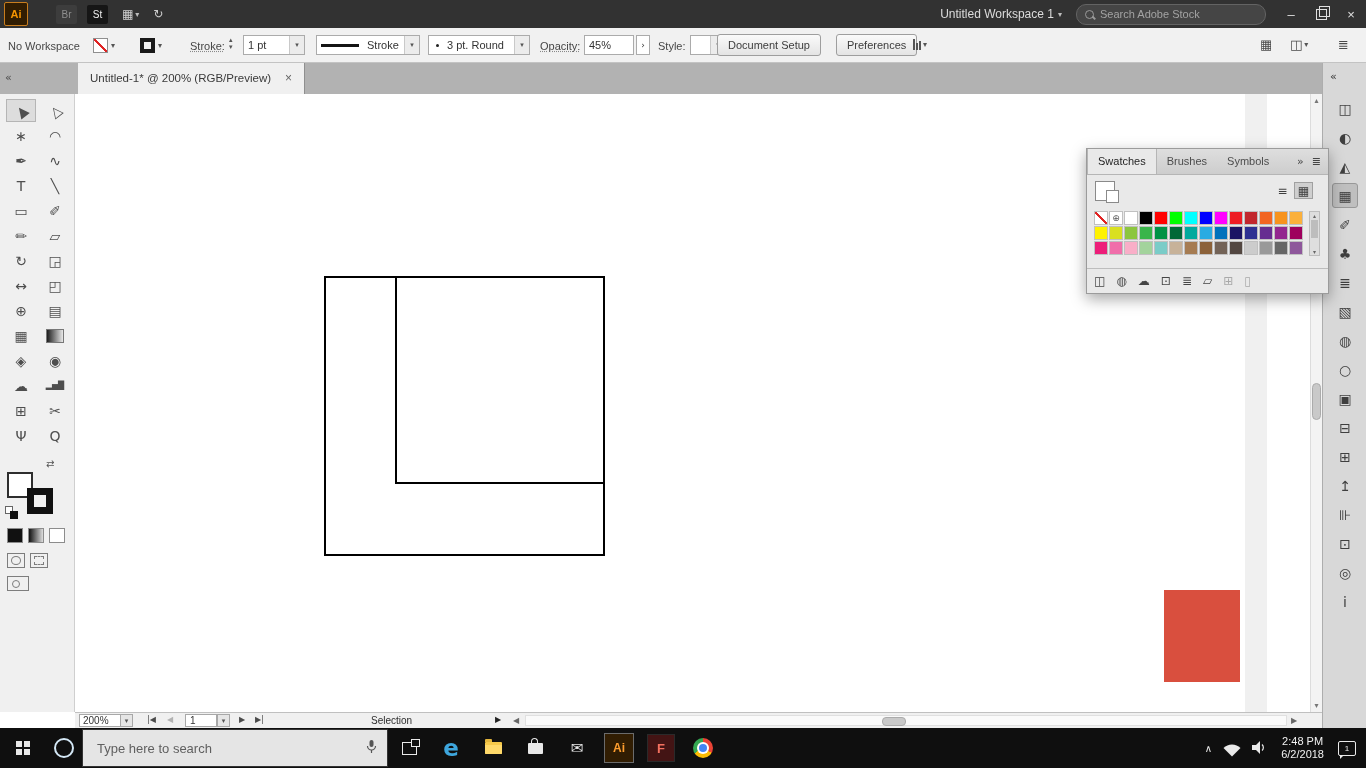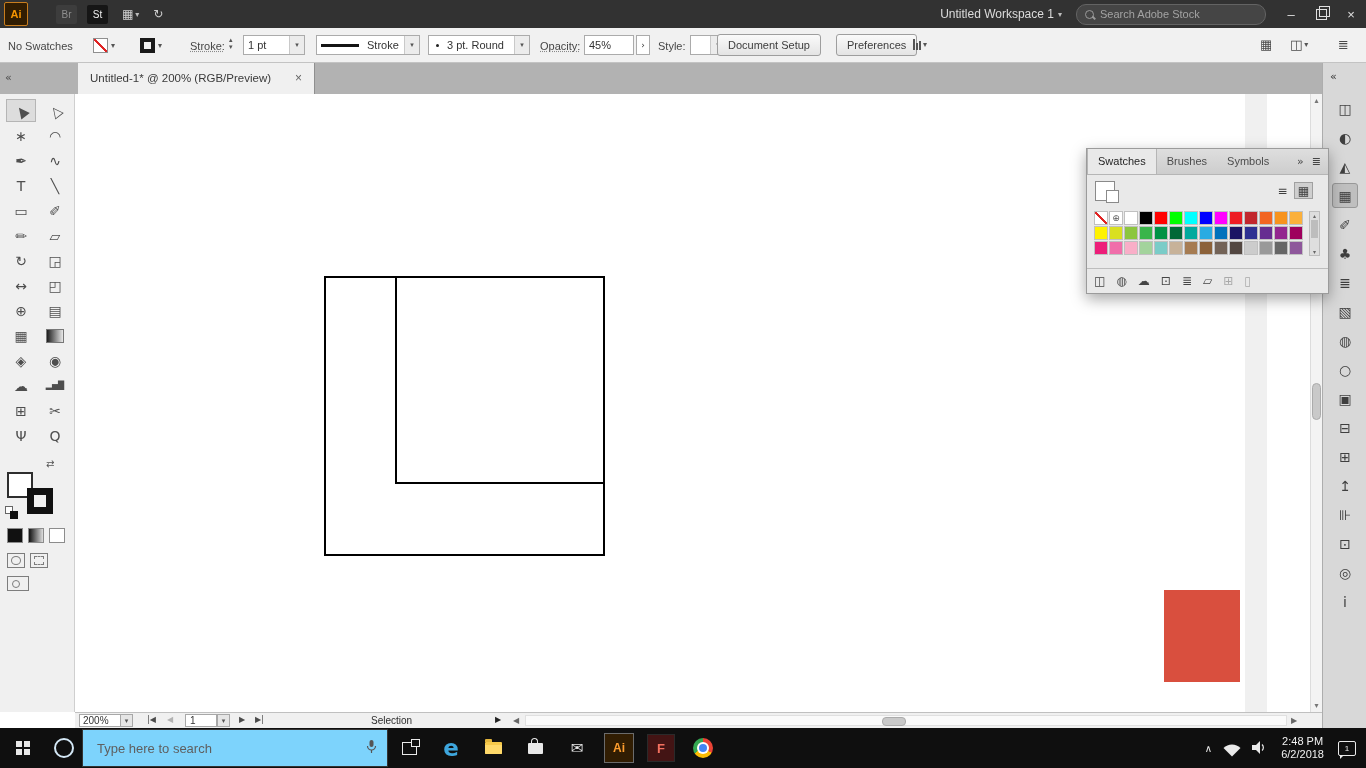--- a/index.html
+++ b/index.html
@@ -51,21 +51,21 @@
           background:linear-gradient(#fafafa,#e4e4e4);font-size:11px;color:#3d3d3d;
           display:flex;align-items:center;box-sizing:border-box}
   .alignico{display:flex;align-items:flex-end;gap:1px;height:11px}
   .alignico i{display:block;width:2px;background:#555}
   .cb-ri{position:absolute;top:9px;font-size:13px;color:#4a4a4a;display:flex;align-items:center;gap:2px}
 
   
   .tabbar{position:absolute;left:0;top:62px;width:1322px;height:32px;background:#b2b2b2;z-index:20}
   .collapse-left{position:absolute;left:5px;top:9px;font-size:11px;color:#4a4a4a}
   .doctab{position:absolute;left:78px;top:0;height:32px;background:#f0f0f0;border-right:1px solid #8f8f8f;
-          display:flex;align-items:center;padding:0 12px;font-size:11.5px;color:#3a3a3a;gap:24px}
+          display:flex;align-items:center;padding:0 12px;font-size:11.5px;color:#3a3a3a;gap:14px}
   .tab-close{color:#666;font-size:12px}
 
   
   .toolbar{position:absolute;left:0;top:94px;width:75px;height:618px;background:#f0f0f0;
            border-right:1px solid #cfcfcf;box-sizing:border-box;z-index:5}
   #tools-grid{position:absolute;left:4px;top:4px;width:68px;display:grid;
               grid-template-columns:34px 34px;grid-auto-rows:25px;justify-items:center;align-items:center}
   .tool{width:30px;height:23px;display:flex;align-items:center;justify-content:center;color:#4e4e4e;box-sizing:border-box}
   .tool.active{background:#ddd;border:1px solid #b5b5b5}
   .tool .g{font-size:14px;line-height:1}
@@ -170,21 +170,21 @@
            display:flex;align-items:center;z-index:40;color:#e8e8e8}
   .tb-cell{height:40px;display:flex;align-items:center;justify-content:center}
   .tb-start{width:46px}
   .winlogo{position:relative;width:15px;height:15px}
   .winlogo i{position:absolute;display:block;width:6px;height:6px;background:#e8e8e8}
   .winlogo i:nth-child(2){left:8px}
   .winlogo i:nth-child(3){top:8px}
   .winlogo i:nth-child(4){left:8px;top:8px}
   .cortana-ring{width:16px;height:16px;border:2px solid #d3e7f5;border-radius:50%}
   .tb-cortana{width:36px}
-  .tb-search{width:306px;height:38px;background:#7dd3fc;border:1px solid #333;box-sizing:border-box;
+  .tb-search{width:306px;height:38px;background:#e5e5e5;border:1px solid #333;box-sizing:border-box;
              display:flex;align-items:center;padding:0 10px 0 14px;font-size:13px;color:#5f5f5f}
   .tb-search .mic{margin-left:auto}
   .tb-app{width:42px}
   .taskview{width:13px;height:11px;border:1px solid #eaeaea;position:relative}
   .taskview::after{content:'';position:absolute;right:-4px;top:-4px;width:7px;height:6px;border:1px solid #eaeaea;background:#0f0f0f}
   .edge-e{font-size:23px;font-weight:bold;color:#3ea6dd;font-family:"DejaVu Sans",sans-serif}
   .folder{width:17px;height:12px;background:#f6c94a;border-radius:1px;position:relative}
   .folder::before{content:'';position:absolute;left:0;top:-3px;width:7px;height:3px;background:#e3b53c;border-radius:1px 1px 0 0}
   .folder::after{content:'';position:absolute;left:0;top:3px;right:0;bottom:0;background:#ffd96a;border-radius:0 0 1px 1px}
   .bag{width:15px;height:11px;background:#e8e8e8;border-radius:1px;position:relative}
@@ -231,21 +231,21 @@
   <div class="winbtns" data-name="window-controls">
     <span class="winbtn" data-name="minimize-button">–</span>
     <span class="winbtn" data-name="restore-button">
         <span class="restore-ico" data-name="restore-icon"></span>
       </span>
     <span class="winbtn" data-name="close-button">×</span>
   </div>
 </div>
 
 <div class="controlbar" data-name="control-bar">
-  <span class="lbl" style="left:8px" data-name="selection-status-label">No Swatches</span>
+  <span class="lbl" style="left:8px" data-name="selection-status-label">No Workspace</span>
 
   <span class="swdrop" style="left:93px" data-name="fill-color-dropdown">
     <span class="sw-mini slash" data-name="fill-none-swatch-icon"></span>
     <span class="chev-sm g" style="color:#555" data-name="chevron-down-icon">▾</span>
   </span>
   <span class="swdrop" style="left:140px" data-name="stroke-color-dropdown">
     <span class="sw-strokemini" data-name="stroke-swatch-icon"></span>
     <span class="chev-sm g" style="color:#555" data-name="chevron-down-icon">▾</span>
   </span>
 

